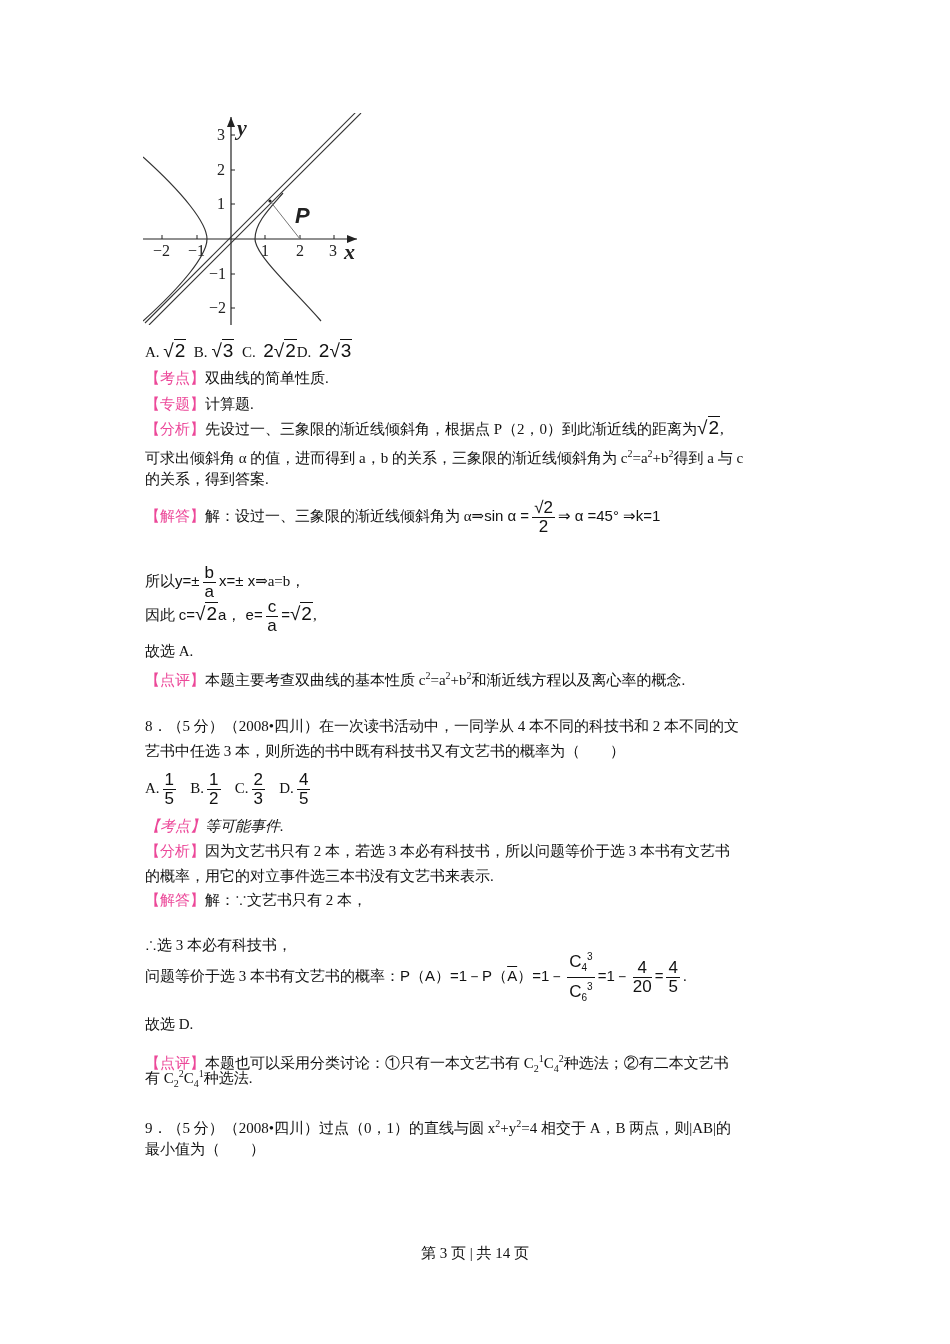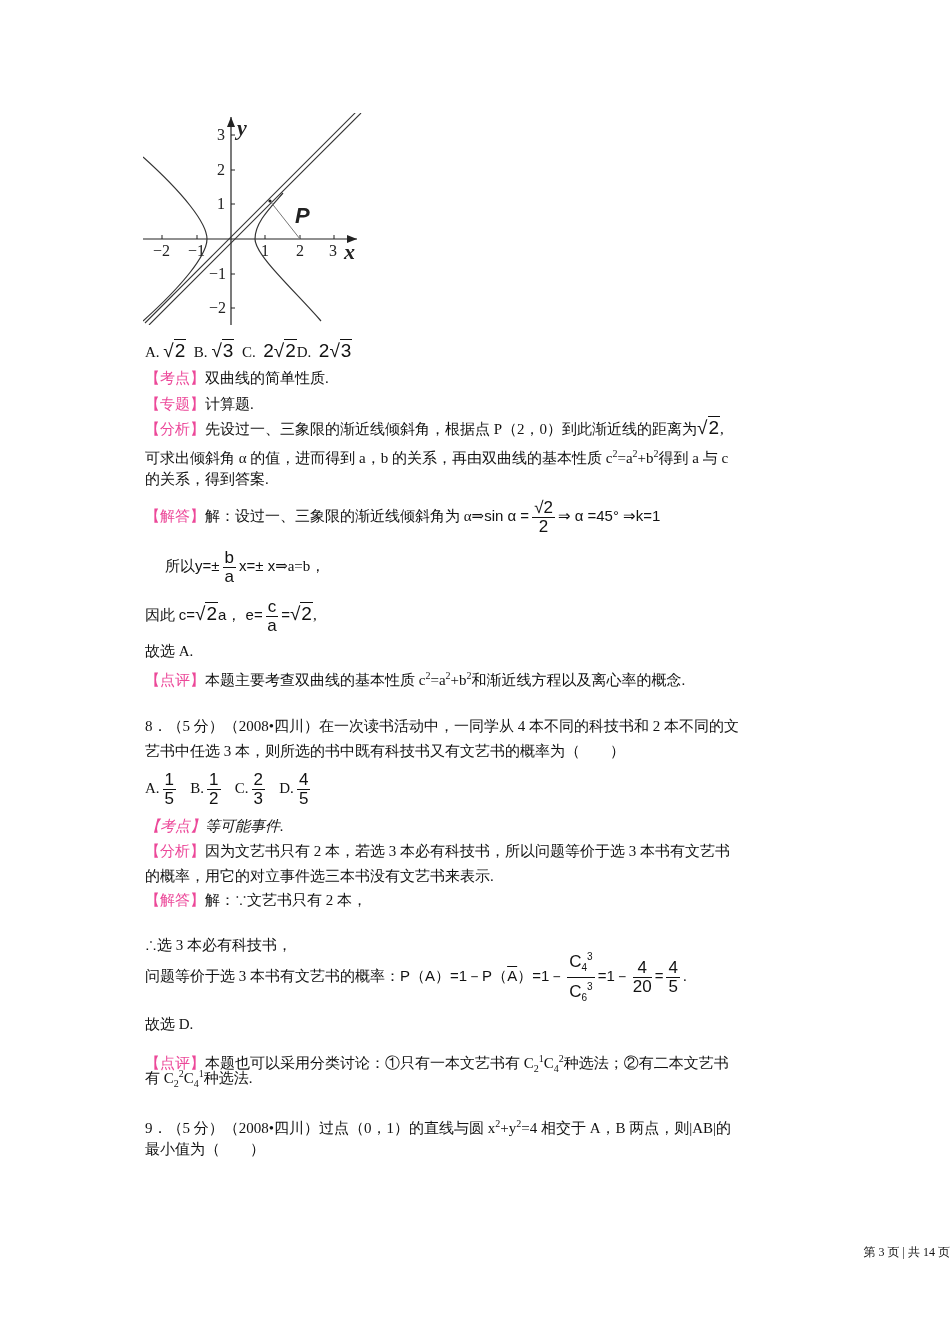--- a/index.html
+++ b/index.html
@@ -9,21 +9,21 @@
   .line { position:absolute; left:0; white-space:nowrap; line-height:20px; }
   .tag { color:#ec4899; }
   .frac { display:inline-block; vertical-align:middle; text-align:center; margin:0 3px; font-family:"Liberation Sans",sans-serif; }
   .frac .n { display:block; border-bottom:1px solid #111; padding:0 2px; line-height:18px; font-size:17px; }
   .frac .d { display:block; line-height:18px; font-size:17px; }
   .sqrt { font-family:"Liberation Sans",sans-serif; font-size:19px; }
   .sqrt .rad { border-top:1px solid #111; padding:0 1px; }
   .sans { font-family:"Liberation Sans",sans-serif; }
   sup { font-size:10px; }
   sub { font-size:10px; }
-  .footer { position:absolute; left:0; width:950px; top:1244px; text-align:right; font-size:12px; }
+  .footer { position:absolute; left:0; width:950px; top:1244px; text-align:center; font-size:15px; }
   .graph { position:absolute; left:143px; top:113px; }
 </style>
 </head>
 <body>
 
 <svg class="graph" width="220" height="212" viewBox="0 0 220 212">
 
   <line x1="0" y1="126" x2="214" y2="126" stroke="#222" stroke-width="1.2"></line>
   <polygon points="214,126 204,122 204,130" fill="#222"></polygon>
   <line x1="88" y1="212" x2="88" y2="4" stroke="#222" stroke-width="1.2"></line>
@@ -83,28 +83,28 @@
   <div class="line" style="top:368px;">
     <span class="tag">【考点】</span><span>双曲线的简单性质.</span>
   </div>
   <div class="line" style="top:394px;">
     <span class="tag">【专题】</span><span>计算题.</span>
   </div>
   <div class="line" style="top:418px;">
     <span class="tag">【分析】</span><span>先设过一、三象限的渐近线倾斜角，根据点 P（2，0）到此渐近线的距离为</span><span class="sqrt">√<span class="rad">2</span></span><span>,</span>
   </div>
   <div class="line" style="top:444px;">
-    <span>可求出倾斜角 α 的值，进而得到 a，b 的关系，再由双曲线的基本性质 c</span><sup>2</sup><span>=a</span><sup>2</sup><span>+b</span><sup>2</sup><span>得到 a 与 c</span>
+    <span>可求出倾斜角 α 的值，进而得到 a，b 的关系，三象限的渐近线倾斜角为 c</span><sup>2</sup><span>=a</span><sup>2</sup><span>+b</span><sup>2</sup><span>得到 a 与 c</span>
   </div>
   <div class="line" style="top:469px;"><span>的关系，得到答案.</span></div>
 
   <div class="line" style="top:496px; line-height:40px;">
     <span class="tag">【解答】</span><span>解：设过一、三象限的渐近线倾斜角为 α⇒</span><span class="sans">sin α =</span><span class="frac"><span class="n">√2</span><span class="d">2</span></span><span class="sans">⇒ α =45° ⇒k=1</span>
   </div>
-  <div class="line" style="top:546px; line-height:40px;margin-left:20px;">
+  <div class="line" style="top:561px; line-height:40px;">
     <span>所以</span><span class="sans">y=±</span><span class="frac"><span class="n">b</span><span class="d">a</span></span><span class="sans">x=± x</span><span>⇒a=b，</span>
   </div>
   <div class="line" style="top:594px; line-height:40px;">
     <span>因此</span> <span class="sans">c=</span><span class="sqrt">√<span class="rad">2</span></span><span class="sans">a，  e=</span><span class="frac"><span class="n">c</span><span class="d">a</span></span><span class="sans">=</span><span class="sqrt">√<span class="rad">2</span></span><span>,</span>
   </div>
   <div class="line" style="top:641px;"><span>故选 A.</span></div>
   <div class="line" style="top:666px;">
     <span class="tag">【点评】</span><span>本题主要考查双曲线的基本性质 c</span><sup>2</sup><span>=a</span><sup>2</sup><span>+b</span><sup>2</sup><span>和渐近线方程以及离心率的概念.</span>
   </div>
 

